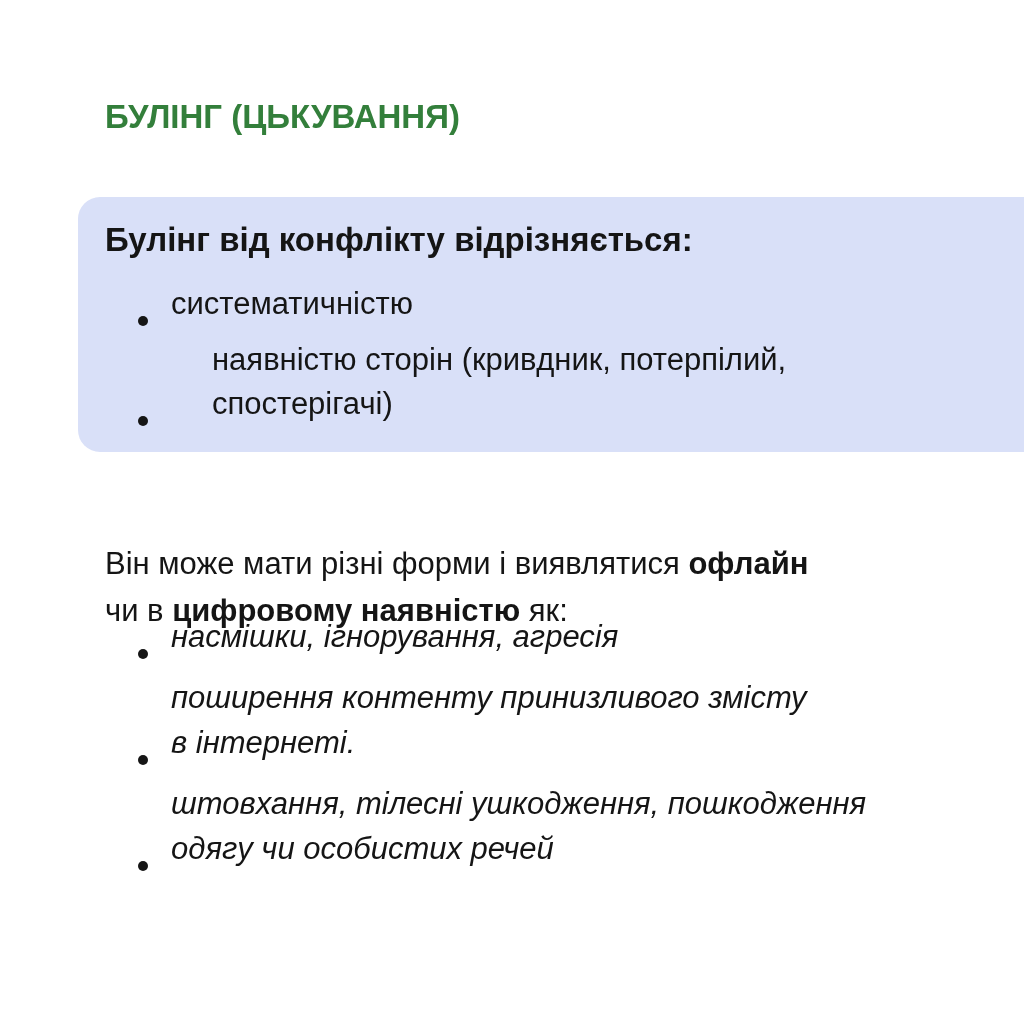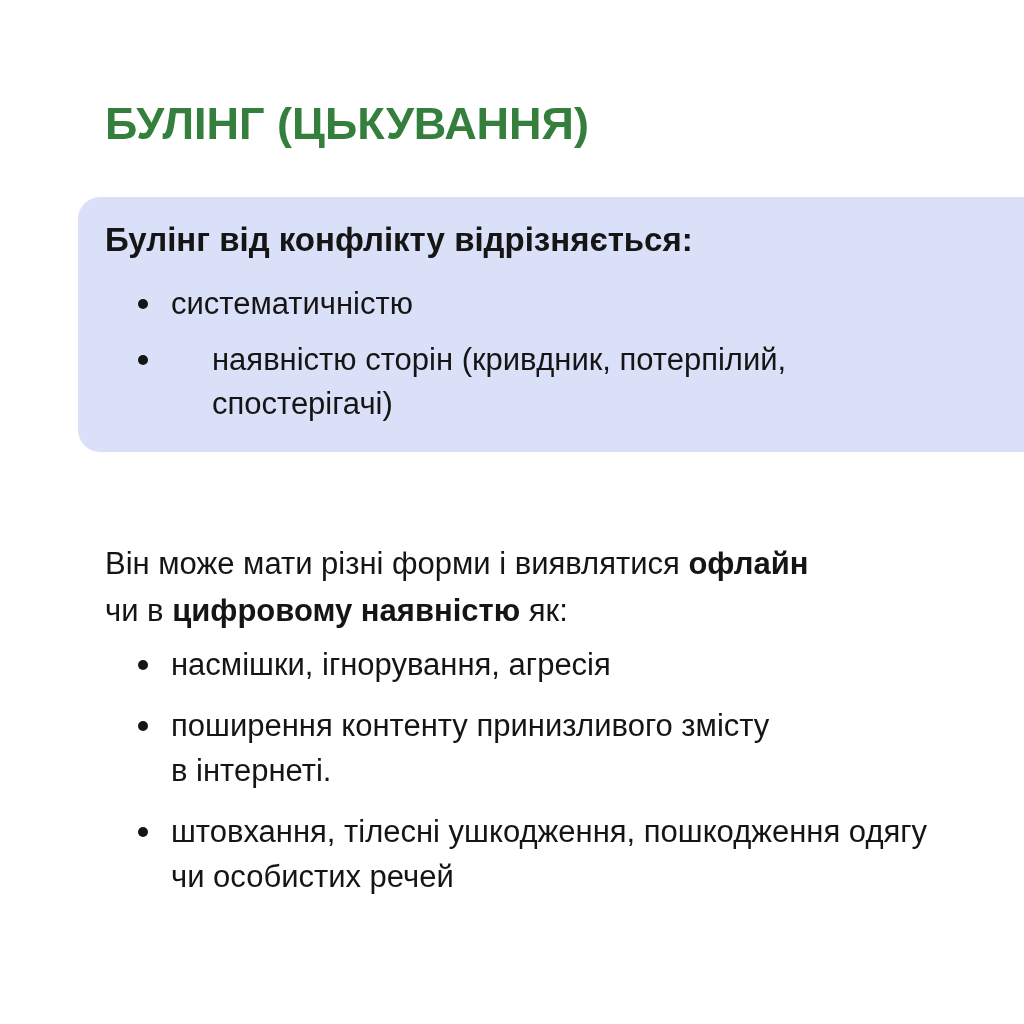--- a/index.html
+++ b/index.html
@@ -6,53 +6,53 @@
   .page{
     position:relative;
     width:1024px;height:1024px;
     background:var(--page-bg,#ffffff);
     font-family:"Liberation Sans","DejaVu Sans",sans-serif;
     color:var(--text,#151515);
     overflow:hidden;
   }
   .title{
     position:absolute;top:100px;left:105px;margin:0;
-    font-size:45px;font-weight:700;line-height:1.05;
+    font-size:33px;font-weight:700;line-height:1.05;
     letter-spacing:0;
     color:var(--title-green,#337f3b);
   }
   .card{
     position:absolute;top:197px;left:78px;width:968px;
     box-sizing:border-box;
     background:var(--card-bg,#d9e0f8);
     border-radius:22px;
     padding:22px 28px 26px 27px;
   }
   .card-heading{
     margin:0;font-size:33px;font-weight:700;line-height:1.25;
     color:var(--text,#151515);
   }
   ul.blist{list-style:none;margin:0;padding:0;}
   .card ul.blist{margin-top:22px;}
-  ul.blist li{display:flex;align-items:flex-start;font-size:31px;}
+  ul.blist li{display:flex;align-items:flex-end;font-size:31px;}
   .card ul.blist li{line-height:44px;}
   .card ul.blist li + li{margin-top:12px;gap:41px;}
   .dot{
     flex:0 0 auto;width:10px;height:10px;border-radius:50%;
     background:var(--text,#151515);
     margin:17px 23px 0 33px;
   }
   .card .li-text{max-width:730px;}
   .para{
     position:absolute;top:540px;left:105px;margin:0;
     font-size:31px;line-height:47px;max-width:820px;
     color:var(--text,#151515);
   }
   .para b{font-weight:700;}
-  .forms-list{position:absolute;top:642px;left:105px;}
+  .forms-list{position:absolute;top:614px;left:105px;font-style:italic;}
   .forms-list li{line-height:45px;}
   .forms-list .dot{margin-top:18px;}
   .forms-list li + li{margin-top:16px;}
   .forms-list .li-text{max-width:760px;}
 </style>
 </head>
 <body>
 
 <div class="page">
 

